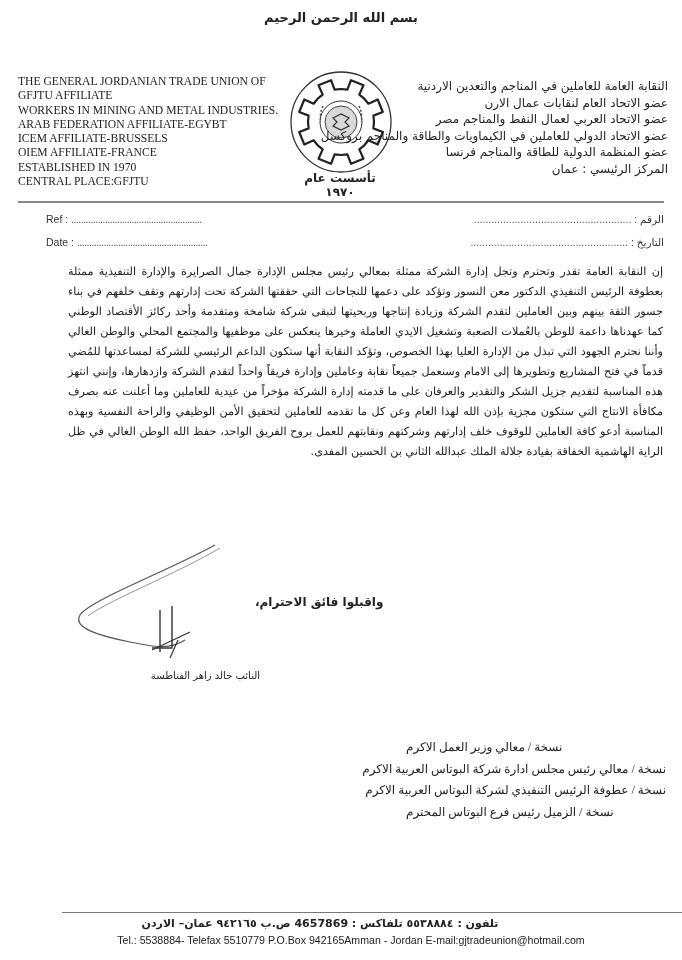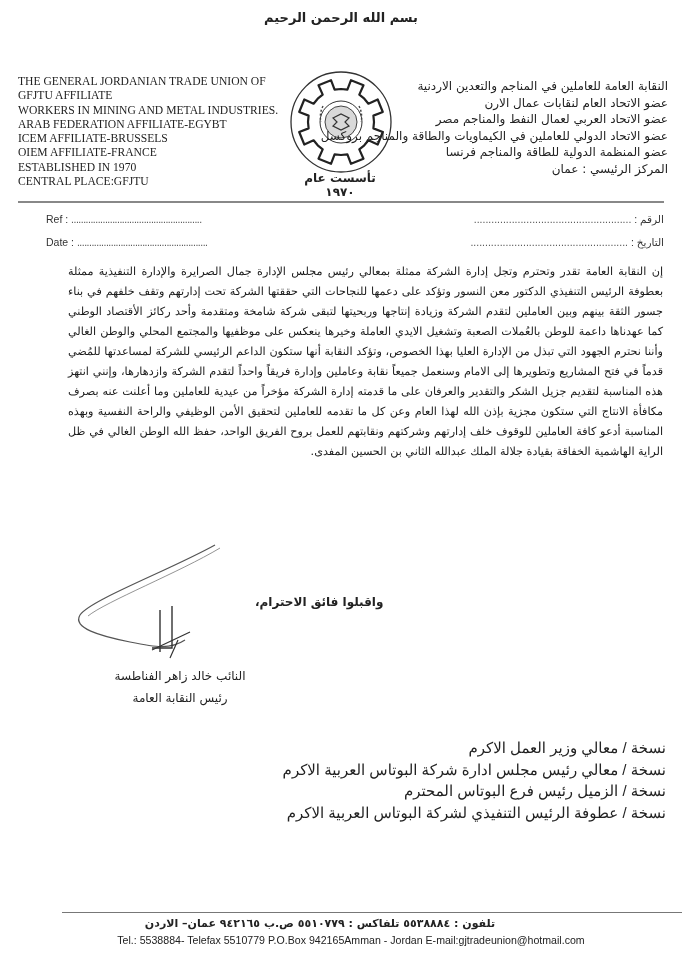--- a/index.html
+++ b/index.html
@@ -36,27 +36,27 @@
     top: 262px; left: 68px; width: 595px; direction: rtl; text-align: justify;
     font-family: "DejaVu Serif", serif; font-size: 11.2px; line-height: 20px; color: #1a1a1a;
     text-align-last: right;
   }
   .closing {
     top: 595px; left: 255px; direction: rtl;
     font-family: "DejaVu Sans", sans-serif; font-weight: bold; font-size: 12px; color: #222;
   }
   .signature { top: 540px; left: 60px; width: 200px; height: 120px; }
   .sig-block {
-    top: 665px; left: 100px; width: 160px; direction: rtl; text-align: center;
-    font-family: "DejaVu Sans", sans-serif; font-size: 12px; line-height: 22px; color: #222;
+    top: 665px; left: 100px; width: 160px; direction: rtl; 
+    font-family: "DejaVu Sans", sans-serif; font-size: 10px; line-height: 22px; color: #222;
   }
   .sig-block div { white-space: nowrap; }
   .cc-block {
-    top: 737px; right: 16px; width: 260px; direction: rtl; text-align: right;
-    font-family: Liberation Sans, sans-serif; font-size: 15px; line-height: 21.6px; color: #222;
+    top: 737px; right: 16px; width: 260px; direction: rtl; text-align: left;
+    font-family: Liberation Serif, serif; font-size: 12px; line-height: 21.6px; color: #222;
   }
   .cc-block div { white-space: nowrap; }
   .bottom-rule { top: 912px; left: 62px; width: 620px; height: 1px; background: #777; }
   .footer-ar {
     top: 917px; left: 60px; width: 520px; text-align: center; direction: rtl;
     font-family: "DejaVu Sans", sans-serif; font-weight: bold; font-size: 11px; color: #222;
   }
   .footer-en {
     top: 934px; left: 60px; width: 582px; text-align: center;
     font-family: "Liberation Sans", sans-serif; font-size: 10.6px; color: #222; white-space: nowrap;
@@ -125,25 +125,24 @@
   <path d="M155 5 C 110 30, 30 60, 20 75 C 12 88, 40 96, 70 102 C 95 107, 110 110, 125 100" fill="none" stroke="#555" stroke-width="1.2"></path>
   <path d="M160 8 C 120 32, 45 62, 28 76" fill="none" stroke="#777" stroke-width="0.8"></path>
   <path d="M100 70 L100 112 M112 66 L112 108 L92 108" fill="none" stroke="#333" stroke-width="1.4"></path>
   <path d="M92 110 L130 92 M118 100 L110 118" fill="none" stroke="#333" stroke-width="1.2"></path>
 </svg>
 
 <div class="abs closing">واقبلوا فائق الاحترام،</div>
 
 <div class="abs sig-block">
   <div>النائب خالد زاهر الفناطسة</div>
-  <div>رئيس النقابة العامة</div>
 </div>
 
 <div class="abs cc-block">
   <div>نسخة / معالي وزير العمل الاكرم</div>
   <div>نسخة / معالي رئيس مجلس ادارة شركة البوتاس العربية الاكرم</div>
+  <div>نسخة / عطوفة الرئيس التنفيذي لشركة البوتاس العربية الاكرم</div>
   <div>نسخة / الزميل رئيس فرع البوتاس المحترم</div>
-  <div>نسخة / عطوفة الرئيس التنفيذي لشركة البوتاس العربية الاكرم</div>
 </div>
 
 <div class="abs bottom-rule"></div>
-<div class="abs footer-ar">تلفون : ٥٥٣٨٨٨٤ تلفاكس : ٥٥١٠٧٧٩ ص.ب ٩٤٢١٦٥ عمان– الاردن</div>
+<div class="abs footer-ar">تلفون : ٥٥٣٨٨٨٤ تلفاكس : 4657869 ص.ب ٩٤٢١٦٥ عمان– الاردن</div>
 <div class="abs footer-en">Tel.: 5538884- Telefax 5510779  P.O.Box 942165Amman - Jordan E-mail:gjtradeunion@hotmail.com</div>
 
 </body></html>

